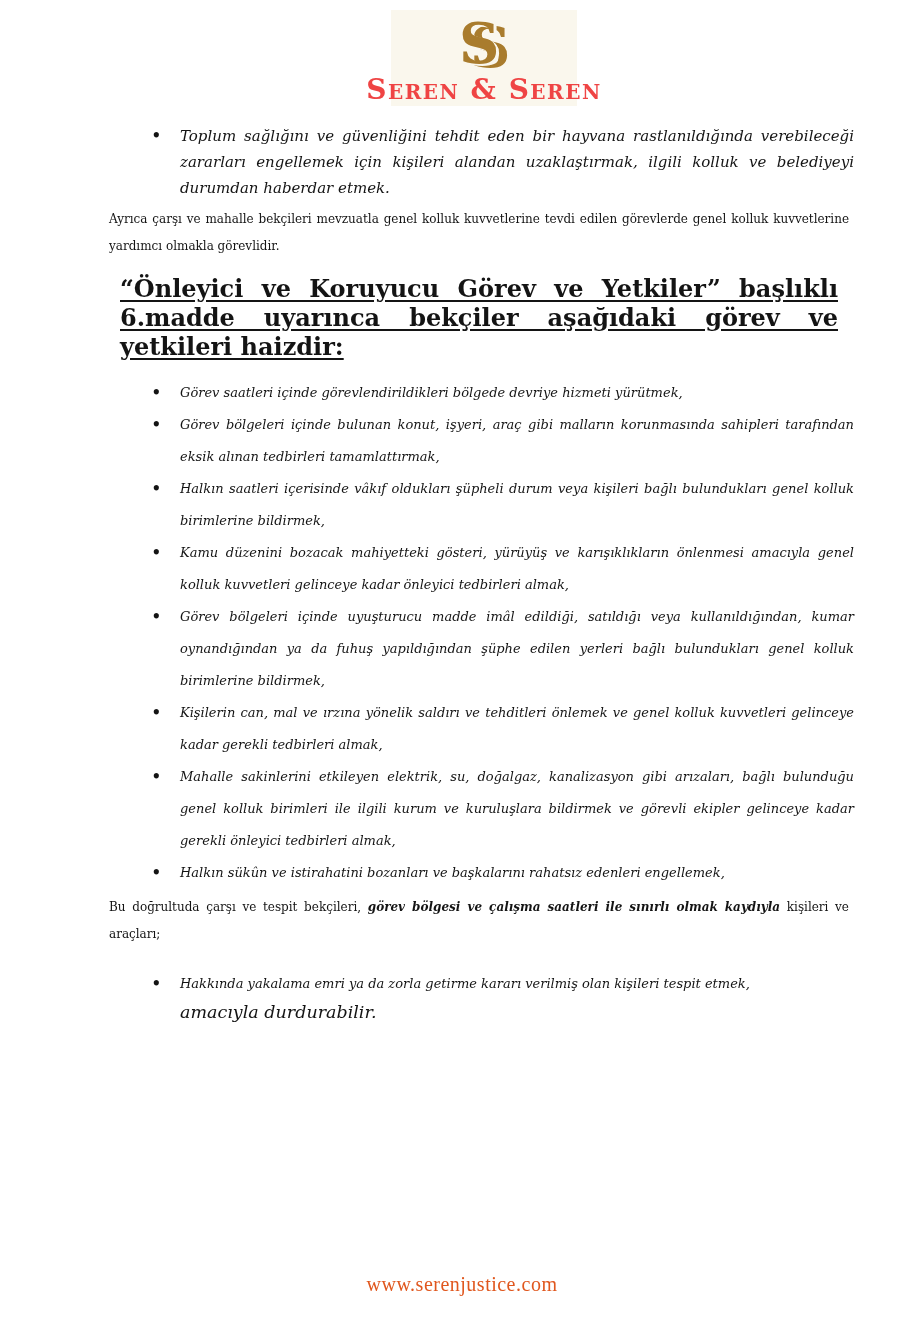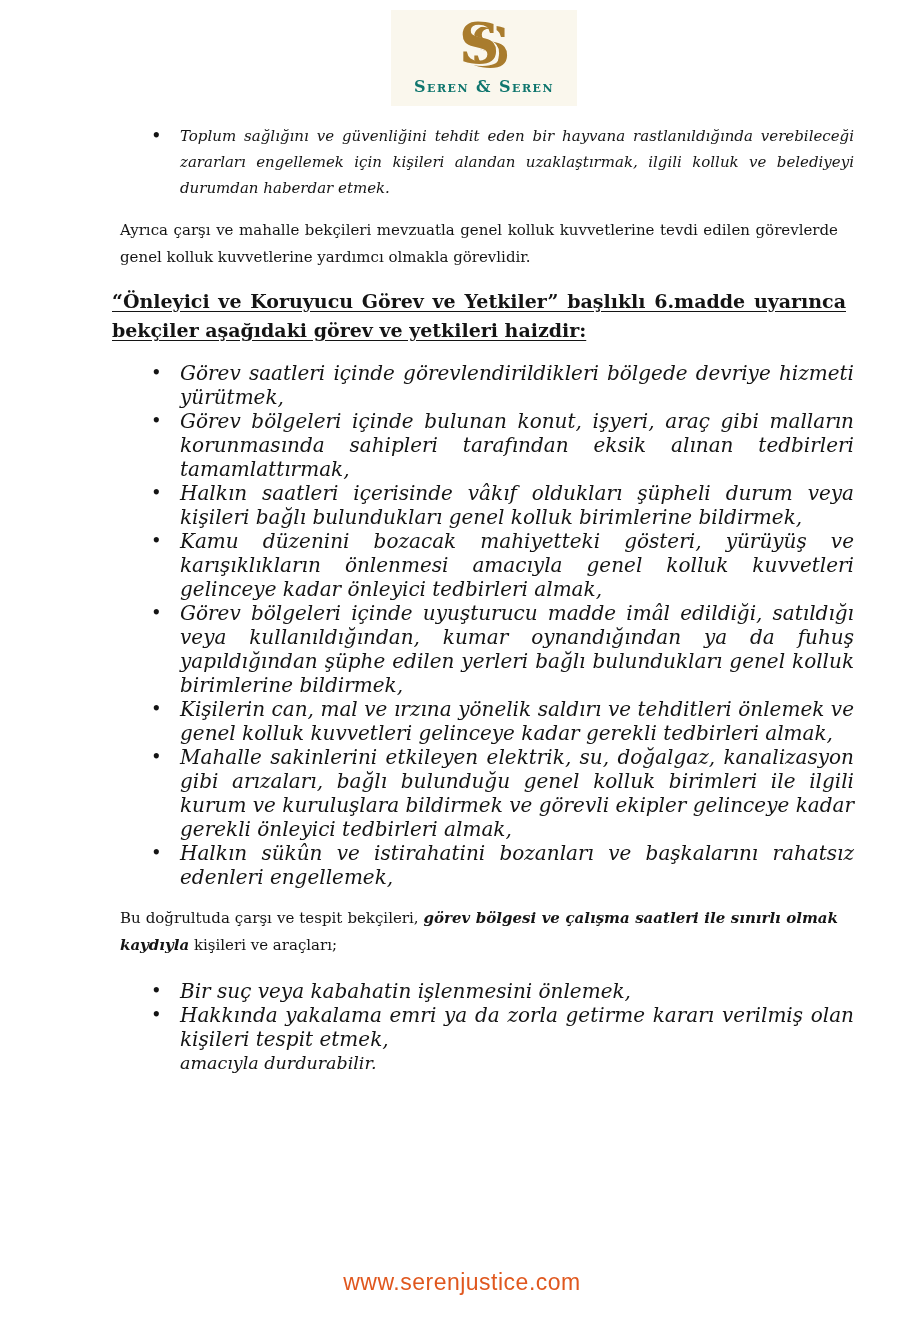--- a/index.html
+++ b/index.html
@@ -29,61 +29,61 @@
     font-family: "DejaVu Serif", serif;
     font-size: 56px; line-height: 58px;
     color: #a97c2d; font-weight: bold;
   }
   .monogram .s-back  { left: 11px; top: 4px; }
   .monogram .s-front { left: 0;  top: 0; text-shadow: 2px 1px 0 #faf7ed, 3px 2px 0 #faf7ed; }
   .logo-name {
     margin-top: 1px;
     font-variant: small-caps;
     font-weight: bold;
-    font-size: 16px;
+    font-size: 28px;
     letter-spacing: 1.5px;
-    color: #0f766e;
+    color: #ef4444;
     white-space: nowrap;
   }
 
   
   .content { padding: 0 70px 0 104px; }
 
   p {
-    margin: 16px;
+    margin: 5px;
     text-align: justify;
-    font-size: 15px;
+    font-size: 12px;
     line-height: 27px;
   }
 
   ul { list-style: none; margin: 0; padding: 0; }
   li {
     position: relative;
     padding-left: 76px;
     text-align: justify;
     font-style: italic;
-    font-size: 20px;
-    line-height: 24px;
+    font-size: 13px;
+    line-height: 32px;
   }
   li::before {
     content: "\2022";
     position: absolute;
     left: 47px; top: 0;
     font-style: normal;
     font-size: 18px;
   }
   ul.intro-list { margin-top: 17px; }
   ul.intro-list li { font-size: 15px; line-height: 26px; }
   ul.duties-list { margin-top: 16px; margin-bottom: 4px; }
   ul.stops-list  { margin-top: 20px; }
 
   .heading {
-    margin: 8px;
+    margin: 16px;
     font-weight: bold;
-    font-size: 19px;
+    font-size: 24px;
     line-height: 29px;
     text-align: justify;
     text-decoration: underline;
     text-underline-offset: 3px;
   }
   .heading-1 { margin-top: 14px; }
 
   .emph-bold-italic { font-weight: bold; font-style: italic; }
 
   .closing-line {
@@ -95,24 +95,24 @@
   }
 
   
   .footer {
     position: absolute;
     left: 0; right: 0; bottom: 26px;
     text-align: center;
   }
   .footer-url {
     color: #e0571e;
-    font-size: 23px;
+    font-size: 20px;
     letter-spacing: 0.5px;
     text-decoration: none;
-    font-family: Liberation Sans, sans-serif;
+    font-family: Liberation Serif, serif;
   }
 </style>
 </head>
 <body>
 
 <div class="page">
 
   <div class="logo-box">
     <div class="monogram">
       <span class="s s-back">S</span>
@@ -143,21 +143,20 @@
     </ul>
 
 
     <p>
       <span>Bu doğrultuda çarşı ve tespit bekçileri, </span>
       <span class="emph-bold-italic">görev bölgesi ve çalışma saatleri ile sınırlı olmak kaydıyla</span>
       <span> kişileri ve araçları;</span>
     </p>
 
     <ul class="stops-list">
-      <li>Bir suç veya kabahatin işlenmesini önlemek,</li>
       <li>Hakkında yakalama emri ya da zorla getirme kararı verilmiş olan kişileri tespit etmek,</li>
     </ul>
     <div class="closing-line">amacıyla durdurabilir.</div>
 
   </div>
 
   <div class="footer">
     <a href="#" class="footer-url">www.serenjustice.com</a>
   </div>
 

